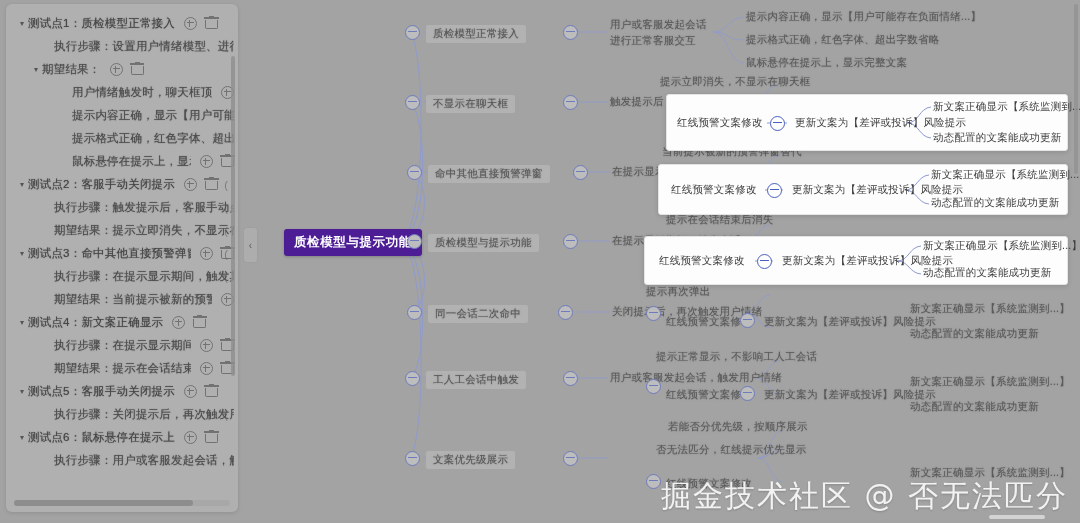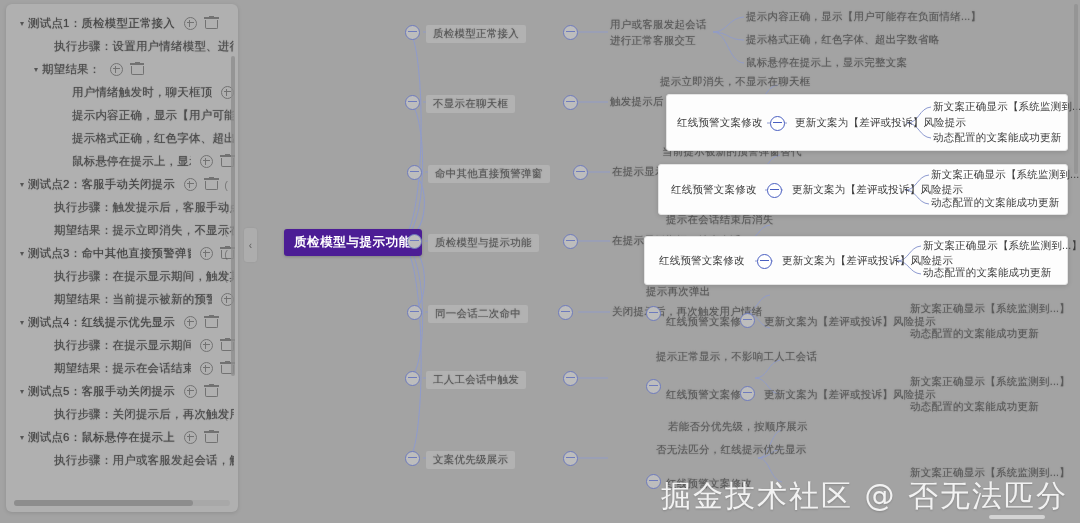--- a/index.html
+++ b/index.html
@@ -263,21 +263,21 @@
         </div>
         <div class="tc-row lvl2">
           <span class="caret empty"></span>
           <span class="tc-label">期望结果：当前提示被新的预警弹窗替代</span>
           <span class="row-icons">
             <span class="ic plus"></span>
           </span>
         </div>
         <div class="tc-row lvl1">
           <span class="caret">▾</span>
-          <span class="tc-label title">测试点4：红线提示优先显示</span>
+          <span class="tc-label title">测试点4：新文案正确显示</span>
           <span class="row-icons">
             <span class="ic plus"></span>
             <span class="ic trash"></span>
           </span>
         </div>
         <div class="tc-row lvl2">
           <span class="caret empty"></span>
           <span class="tc-label">执行步骤：在提示显示期间，结束会话</span>
           <span class="row-icons">
             <span class="ic plus"></span>
@@ -417,20 +417,21 @@
 
     <div class="collapse-dot" style="left:149px;top:305px"></div>
     <div class="node l1" style="left:170px;top:305px">同一会话二次命中</div>
     <div class="collapse-dot" style="left:300px;top:305px"></div>
     <div class="node" style="left:354px;top:305px">关闭提示后，再次触发用户情绪</div>
     <div class="node" style="left:388px;top:285px">提示再次弹出</div>
 
     <div class="collapse-dot" style="left:147px;top:371px"></div>
     <div class="node l1" style="left:168px;top:371px">工人工会话中触发</div>
     <div class="collapse-dot" style="left:305px;top:371px"></div>
+    <div class="node" style="left:352px;top:371px">用户或客服发起会话，触发用户情绪</div>
     <div class="node" style="left:398px;top:350px">提示正常显示，不影响工人工会话</div>
 
     <div class="collapse-dot" style="left:147px;top:451px"></div>
     <div class="node l1" style="left:168px;top:451px">文案优先级展示</div>
     <div class="collapse-dot" style="left:305px;top:451px"></div>
     <div class="node" style="left:410px;top:420px">若能否分优先级，按顺序展示</div>
     <div class="node" style="left:398px;top:443px">否无法匹分，红线提示优先显示</div>
 
     <div class="collapse-dot" style="left:388px;top:306px"></div>
     <div class="node" style="left:408px;top:315px">红线预警文案修改</div>

